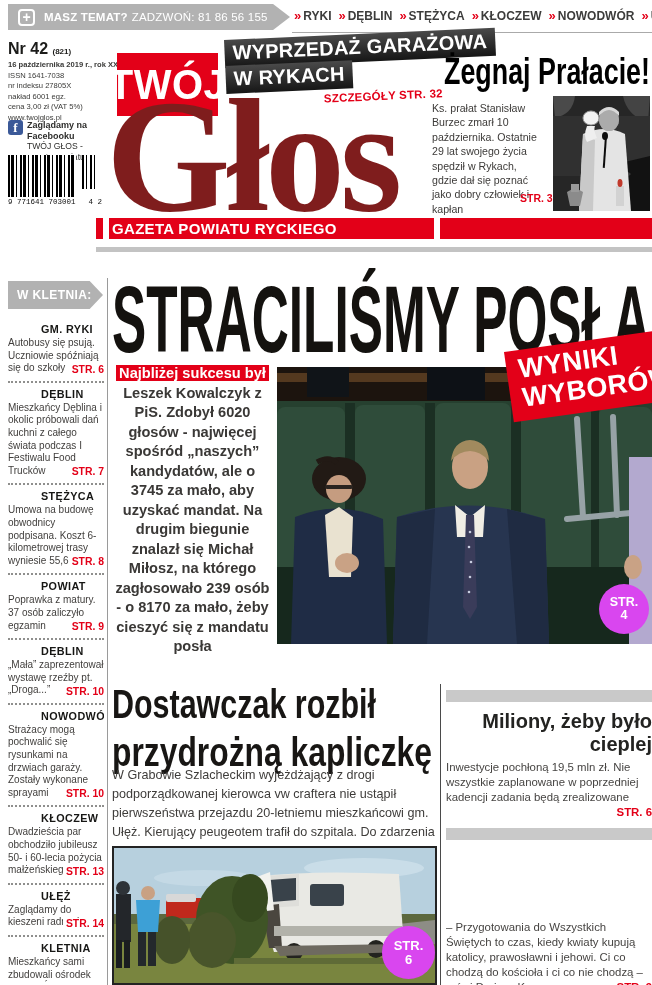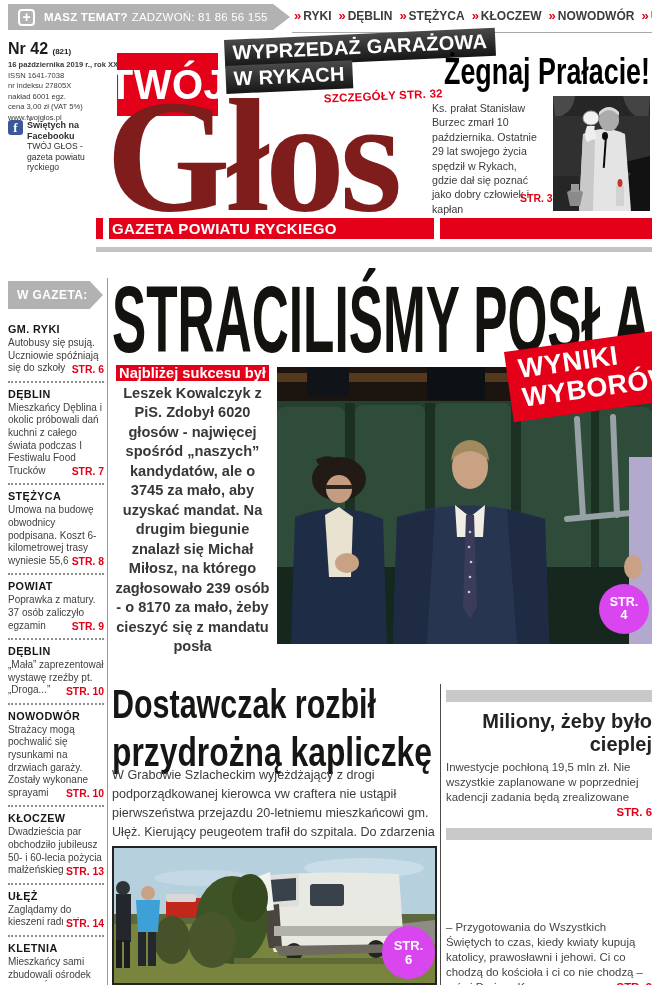--- a/index.html
+++ b/index.html
@@ -64,21 +64,21 @@
 
   
   .sb-pennant { position:absolute; left:8px; top:281px; width:95px; height:28px; background:#b2b2b2;
     clip-path:polygon(0 0, 86% 0, 100% 50%, 86% 100%, 0 100%);
     display:flex; align-items:center; padding-left:9px; }
   .sb-pennant span { color:#fff; font-weight:bold; font-size:12px; letter-spacing:.4px; }
   .v-divider-1 { position:absolute; left:107px; top:278px; width:1px; height:707px; background:#9a9a9a; }
   .sidebar { position:absolute; left:8px; top:318px; width:96px; height:664px; overflow:hidden; }
   .sb-item { position:relative; padding:5px 0 6px 0; border-bottom:2px dotted #8f8f8d; }
   .sb-item:last-child { border-bottom:none; }
-  .sb-cat { font-weight:bold; font-size:10.8px; color:#161614; letter-spacing:.4px; margin-bottom:2px; }
+  .sb-cat { font-weight:bold; font-size:10.8px; color:#161614; letter-spacing:.4px; margin-bottom:2px;margin-left:33px; }
   .sb-text { font-size:10px; line-height:12.6px; color:#403e3c; }
   .sb-page { position:absolute; right:0; bottom:6px; color:#e30018; font-weight:bold; font-size:10.4px; background:#fff; padding-left:3px; }
 
   
   .main-headline { position:absolute; left:110px; top:264px; width:542px; height:100px; overflow:visible; }
   .lead { position:absolute; left:112px; top:364px; width:161px; text-align:center;
     font-weight:bold; font-size:14.6px; line-height:19.5px; color:#3a3836; }
   .lead .hl { background:#e30018; color:#fff; padding:0 3px; }
   .main-photo { position:absolute; left:277px; top:367px; width:375px; height:277px; }
   .wyniki-badge { position:absolute; left:504px; top:352px; background:#e30018; color:#fff;
@@ -148,22 +148,32 @@
     <div class="l0">16 października 2019 r., rok XX</div>
     <div>ISSN 1641-7038</div>
     <div>nr indeksu 27805X</div>
     <div>nakład 6001 egz.</div>
     <div>cena 3,00 zł (VAT 5%)</div>
     <div>www.twojglos.pl</div>
   </div>
   <div class="fb-block">
     <div class="fb-icon">f</div>
     <div class="fb-text">
-      <b>Świętych na Facebooku</b><br>
+      <b>Zaglądamy na Facebooku</b><br>
       <span>TWÓJ GŁOS - gazeta powiatu ryckiego</span>
+    </div>
+  </div>
+  <div class="barcode-wrap">
+    <div class="barcode-bars">
+      <div class="bars-main"></div>
+      <div class="bars-addon"></div>
+    </div>
+    <div class="barcode-digits">
+      <span>9 771641 703001</span>
+      <span>4 2</span>
     </div>
   </div>
 
   <div class="twoj-box">
       <span>TWÓJ</span>
     </div>
   <div class="promo">
     <div><span class="promo-line">WYPRZEDAŻ GARAŻOWA</span></div>
     <div><span class="promo-line promo-line2">W RYKACH</span></div>
     <div class="promo-details">SZCZEGÓŁY STR. 32</div>
@@ -197,21 +207,21 @@
     <path d="M34 30 Q30 40 34 46 L44 42 Q40 34 42 30 Z" fill="#efefef"></path>
     <rect x="52" y="40" width="2" height="32" fill="#0c0c0c" transform="rotate(4 53 40)"></rect>
     <ellipse cx="52" cy="40" rx="3" ry="4" fill="#0c0c0c"></ellipse>
     <rect x="63" y="90" width="8" height="20" fill="#d2d2d2"></rect>
     <ellipse cx="67" cy="87" rx="2.5" ry="4" fill="#c0392b"></ellipse>
     <path d="M14 96 q8 -6 16 0 l-3 14 l-10 0 Z" fill="#8b8b8b"></path>
     <rect x="18" y="88" width="8" height="8" fill="#9a9a9a"></rect>
   </svg>
 
   <div class="sb-pennant">
-      <span>W GAZETA:</span>
+      <span>W KLETNIA:</span>
     </div>
   <div class="v-divider-1"></div>
   <div class="sidebar">
     <div class="sb-item">
       <div class="sb-cat">GM. RYKI</div>
       <div class="sb-text">Autobusy się psują. Uczniowie spóźniają się do szkoły</div>
       <div class="sb-page">STR. 6</div>
     </div>
     <div class="sb-item">
       <div class="sb-cat">DĘBLIN</div>

